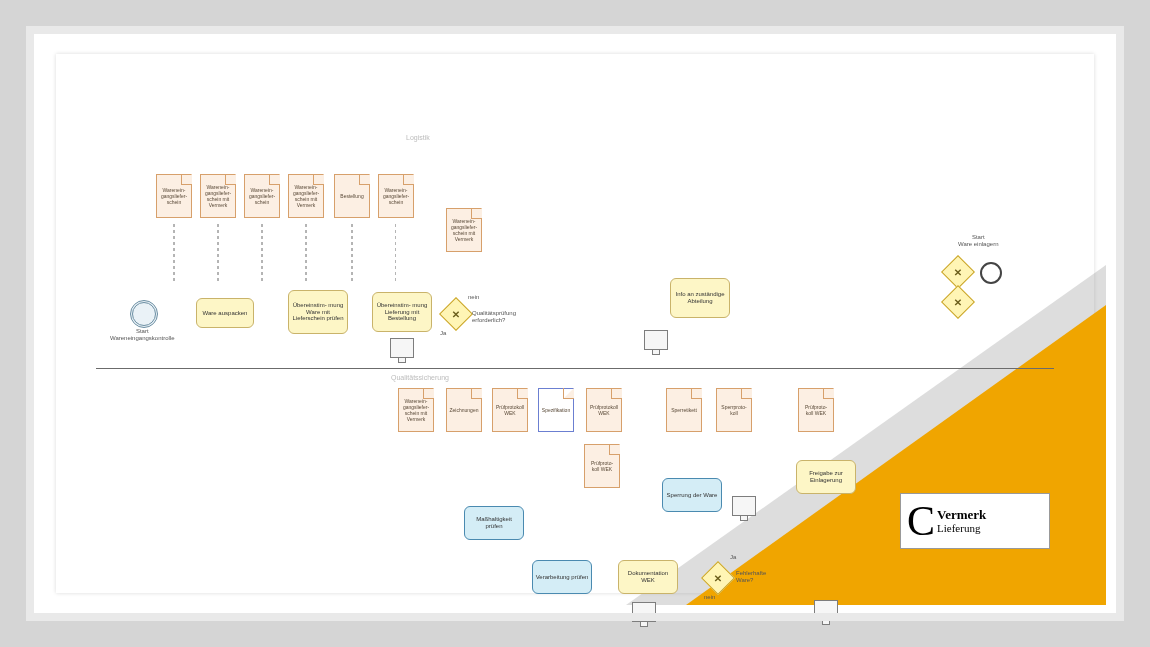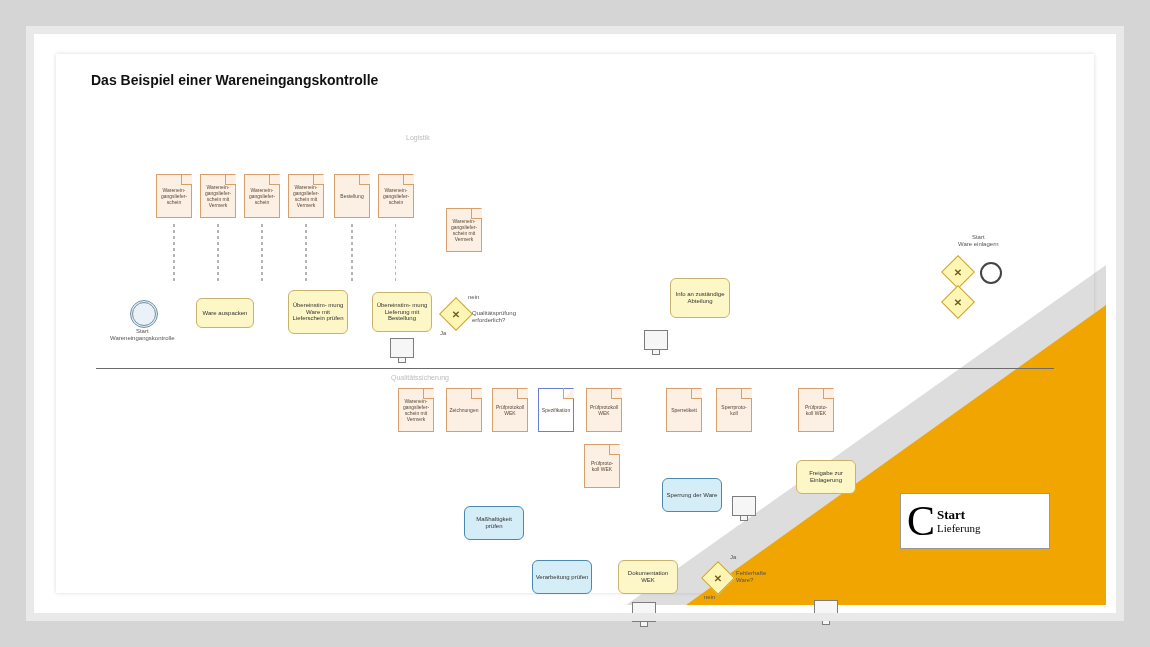--- a/index.html
+++ b/index.html
@@ -39,28 +39,27 @@
 .logo .c{font-family:Georgia,serif;font-size:42px;line-height:1;margin-right:2px}
 .logo .t{font-family:Georgia,serif;font-size:11px;line-height:1.2}
 .logo .t b{font-size:13px}
 </style>
 </head>
 <body>
 
 <div class="frame">
   <div class="card">
 
-    <div class="title">Das Beispiel einer Wareneingangskontrolle</div>
 
     <div class="tri-g"></div>
     <div class="tri"></div>
     <div class="logo">
       <span class="c">C</span>
       <span class="t">
-        <b>Start</b><br>
+        <b>Vermerk</b><br>
         <span>Lieferung</span>
       </span>
     </div>
 
     <div class="diagram">
 
       <span class="lane-label" style="left:310px;top:0">Logistik</span>
       <div class="lane-div"></div>
       <span class="lane-label" style="left:295px;top:240px">Qualitätssicherung</span>
 

